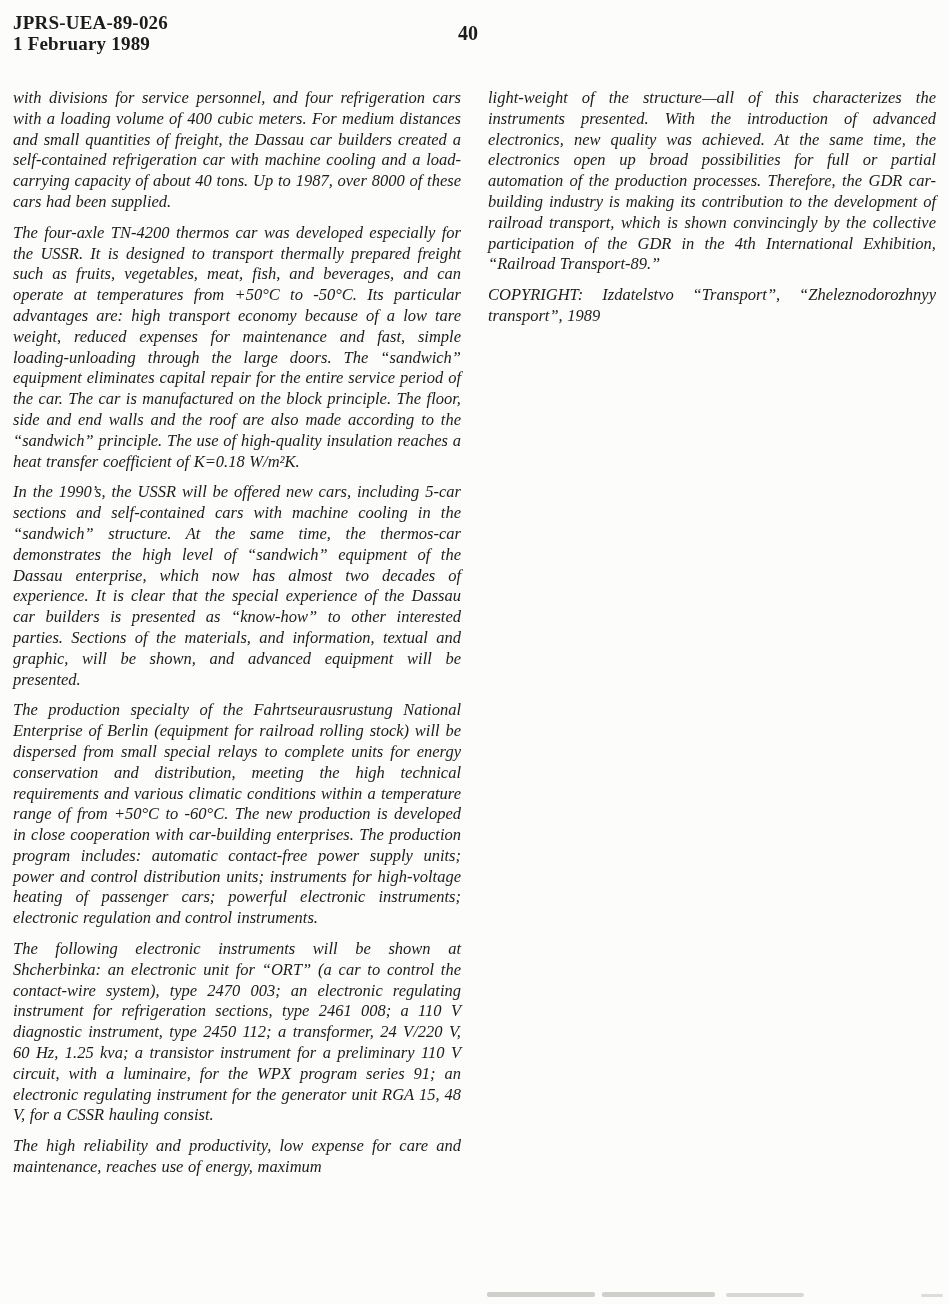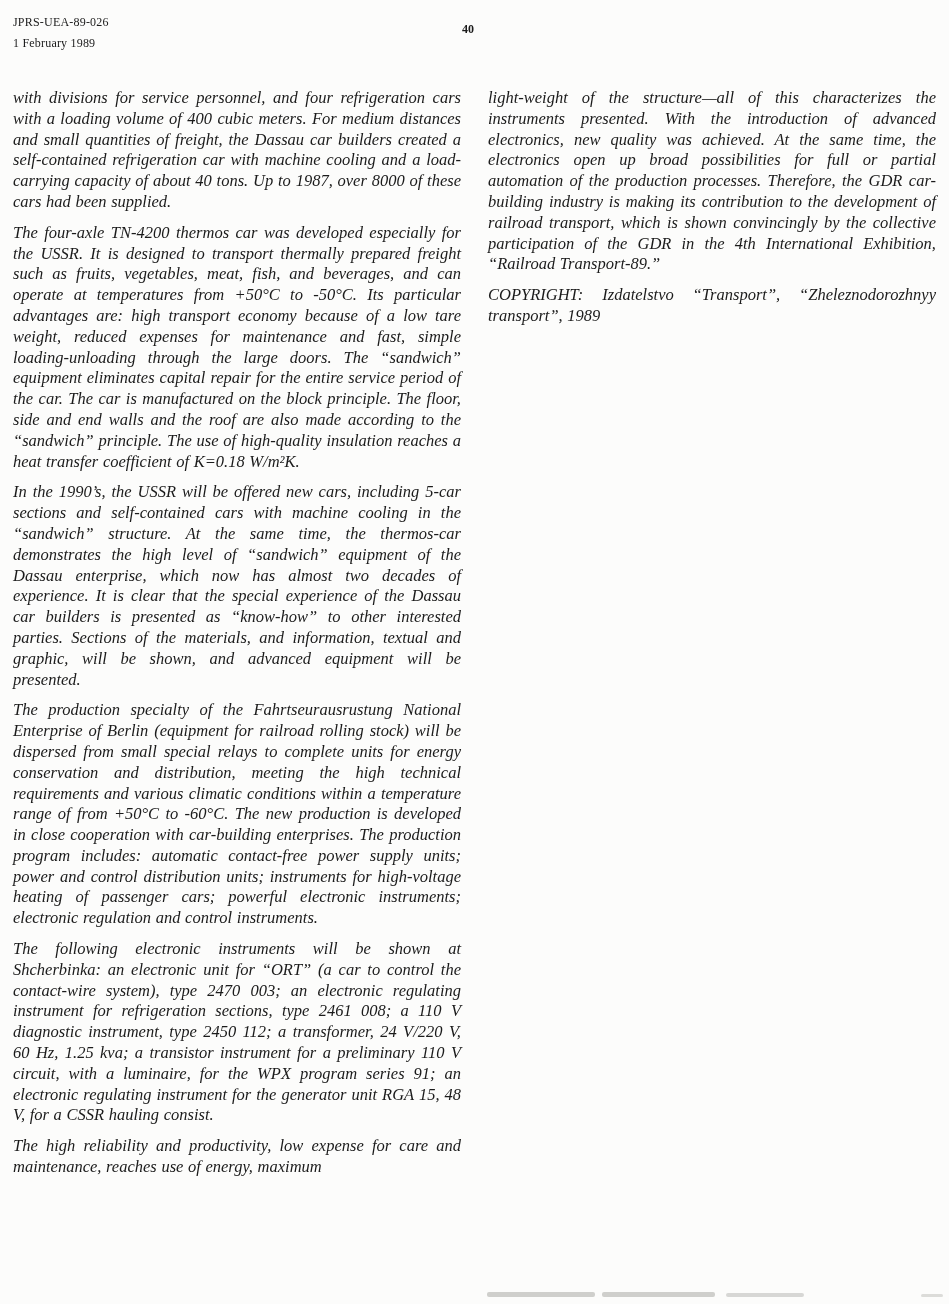--- a/index.html
+++ b/index.html
@@ -16,33 +16,33 @@
     font-family: "Liberation Serif", "DejaVu Serif", serif;
     color: #1b1b1b;
   }
   .header {
     position: absolute;
     left: 13px;
     top: 12px;
     width: 920px;
   }
   .doc-id, .doc-date {
-    font-weight: normal;
-    font-size: 12px;
+    font-weight: bold;
+    font-size: 19px;
     line-height: 21px;
     letter-spacing: 0.2px;
   }
   .page-number {
     position: absolute;
     left: 448px;
     top: 22px;
     width: 40px;
     text-align: center;
     font-weight: bold;
-    font-size: 12px;
+    font-size: 20px;
   }
   .column {
     position: absolute;
     top: 88px;
     width: 448px;
     text-align: justify;
     hyphens: auto;
     -webkit-hyphens: auto;
   }
   .column.left  { left: 13px; }

